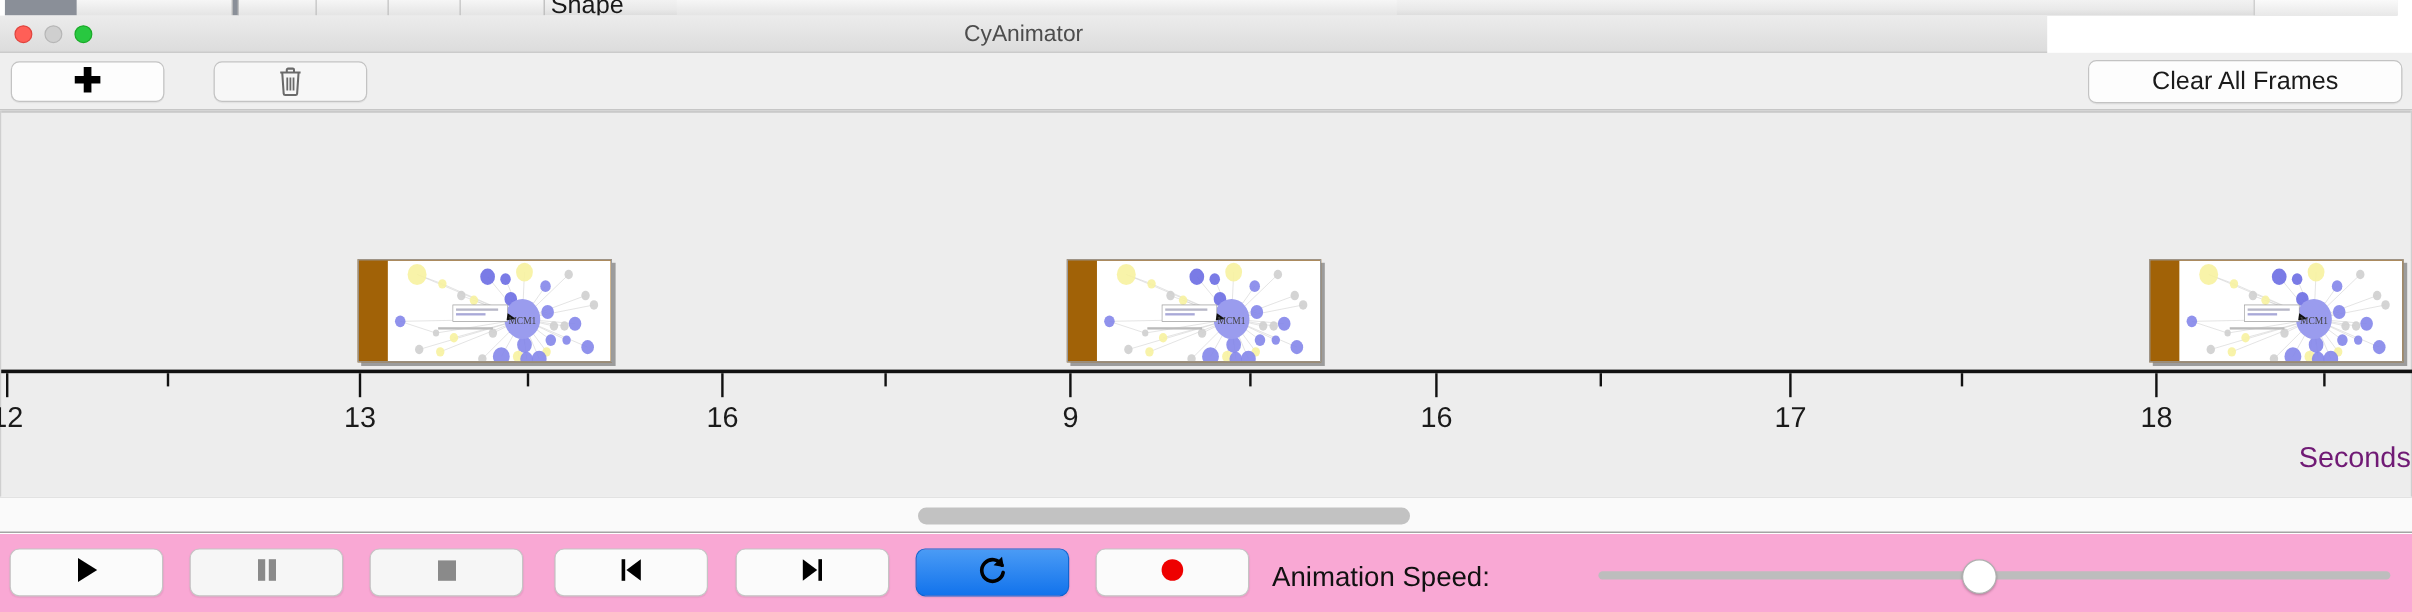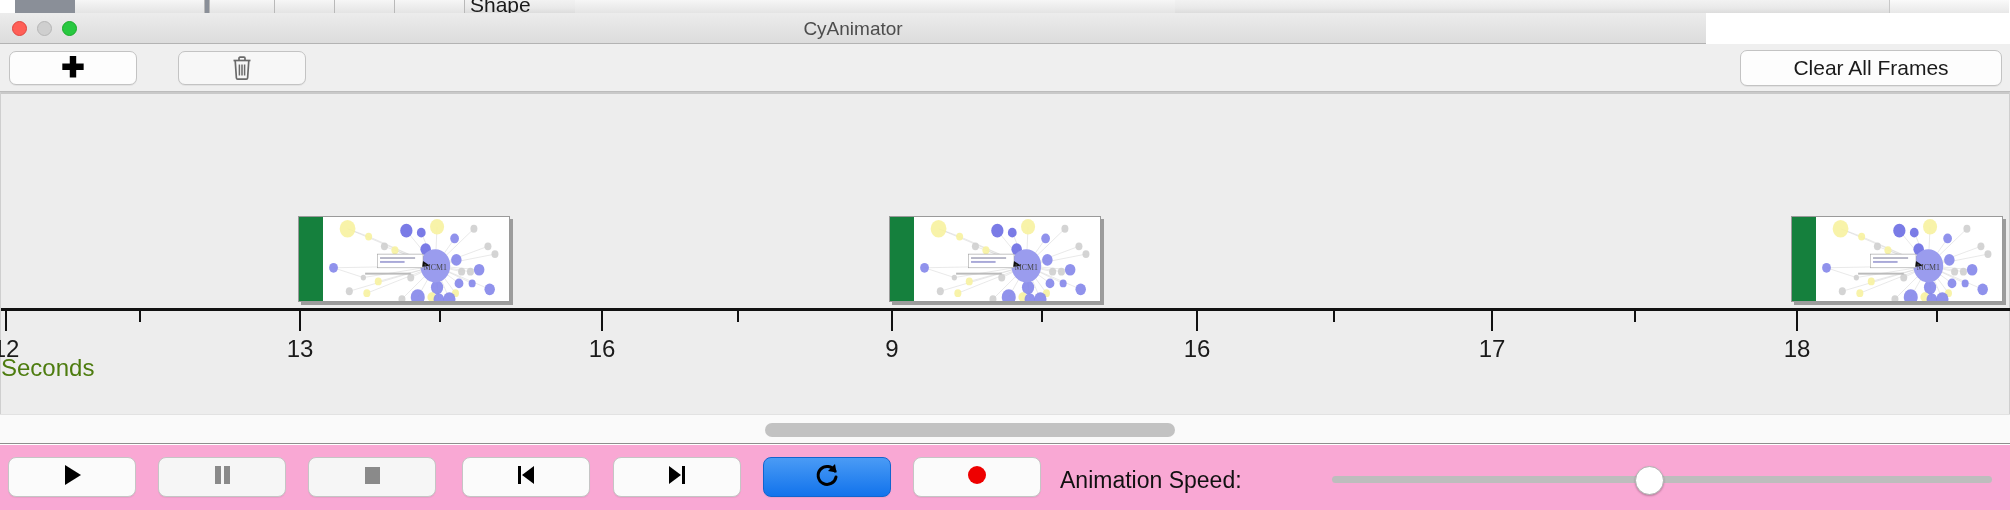--- a/index.html
+++ b/index.html
@@ -6,21 +6,21 @@
   html, body {
     width: 2010px; height: 510px;
     overflow: hidden;
     background: #ffffff;
     font-family: "Liberation Sans", sans-serif;
   }
   #app { position: relative; width: 2010px; height: 510px; }
 
   
   .bg-strip {
-    position:absolute; left:15px; top:0; width:1994px; height:13px;
+    position:absolute; left:4px; top:0; width:1994px; height:13px;
     background: linear-gradient(180deg,#f2f2f2 0%, #e9e9e9 60%, #dcdcdc 100%);
     overflow:hidden;
   }
   .bg-tab {
     position:absolute; top:0; height:13px;
     background: linear-gradient(180deg,#f6f6f6,#e4e4e4);
     border-right:1px solid #b9b9b9;
   }
   .bg-dark { position:absolute; top:0; height:13px; background:#8a8f98; }
   .bg-shape-text {
@@ -79,42 +79,42 @@
     position:absolute; left:0; top:92px; width:2010px; height:322px;
     background:#ededed;
     border-left:1px solid #cfcfcf; border-right:1px solid #cfcfcf;
   }
   .timeline-top-line {
     position:absolute; left:0; top:0; width:100%; height:2px; background:#c9c9c9;
   }
 
   
   .frame {
-    position:absolute; background:#15803d;
+    position:absolute; background:#a16207;
     border:1px solid #9a9a9a;
     box-shadow: 3px 3px 0 rgba(90,90,90,0.55);
     overflow:hidden; cursor:pointer;padding-left:24px;
   }
   .frame svg { display:block; width:100%; height:100%; }
 
   
   .axis-line {
     position:absolute; left:0; top:216px; width:2010px; height:3px; background:#111;
   }
   .tick { position:absolute; background:#111; width:2px; }
   .tick.major { top:219px; height:20px; }
   .tick.minor { top:219px; height:11px; }
   .tick-label {
     position:absolute; top:243px; font-size:24px; color:#1a1a1a;
     transform:translateX(-50%); white-space:nowrap;
     font-family:"Liberation Sans", sans-serif;
   }
   .axis-title {
-    position:absolute; top:262px; left:0; width:100%;
-    text-align:left; font-size:24px; color:#4d7c0f;
+    position:absolute; top:276px; left:0; width:100%;
+    text-align:right; font-size:24px; color:#701a75;
     font-family:"Liberation Sans", sans-serif;
   }
 
   
   .scroll-area {
     position:absolute; left:0; top:414px; width:2010px; height:30px;
     background:#fafafa; border-top:1px solid #e2e2e2; border-bottom:1px solid #8e8e8e;
   }
   .scroll-thumb {
     position:absolute; top:8px; height:14px; border-radius:7px; background:#c2c2c2;

